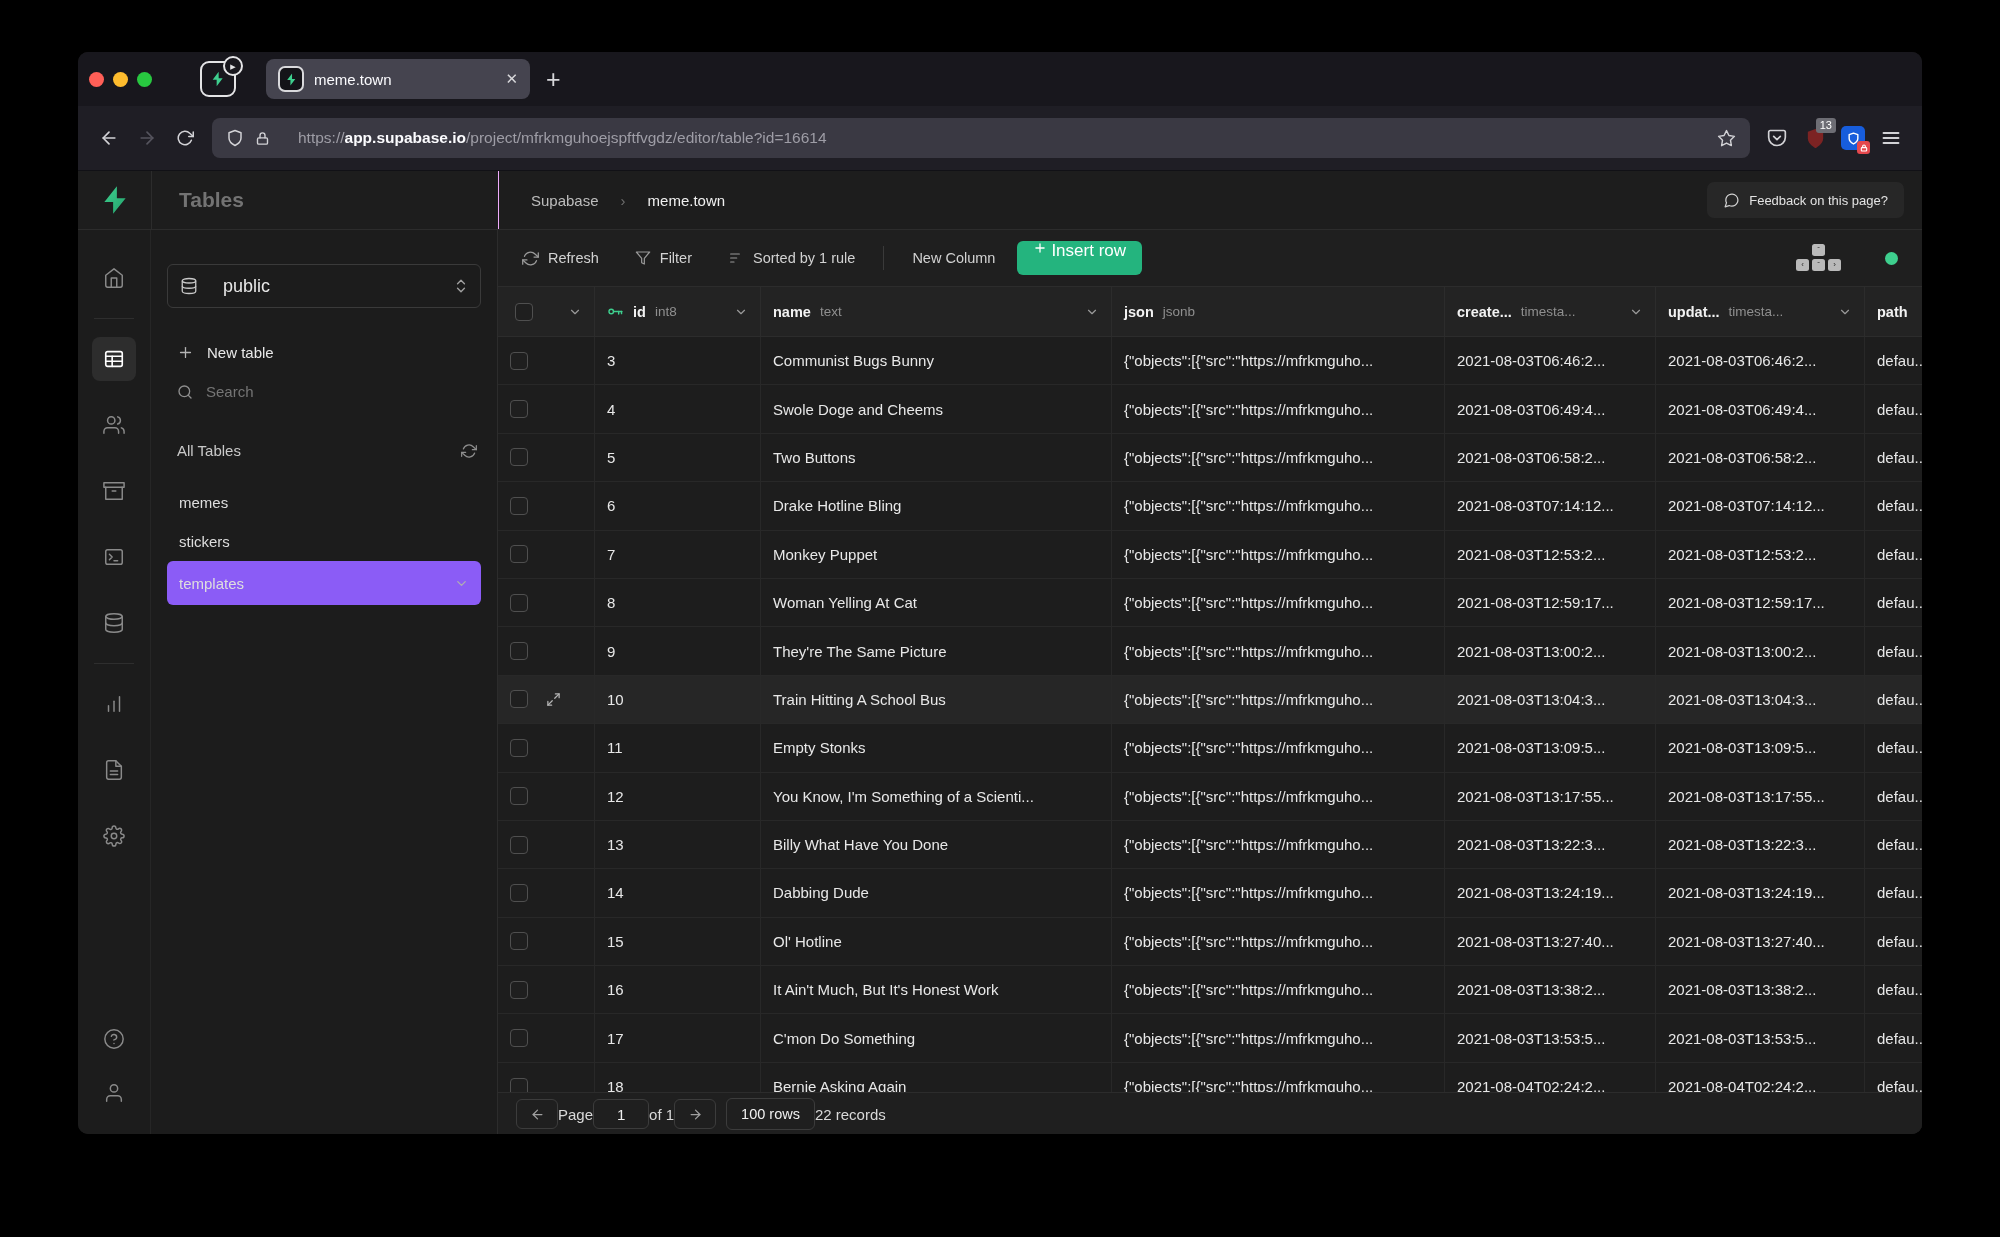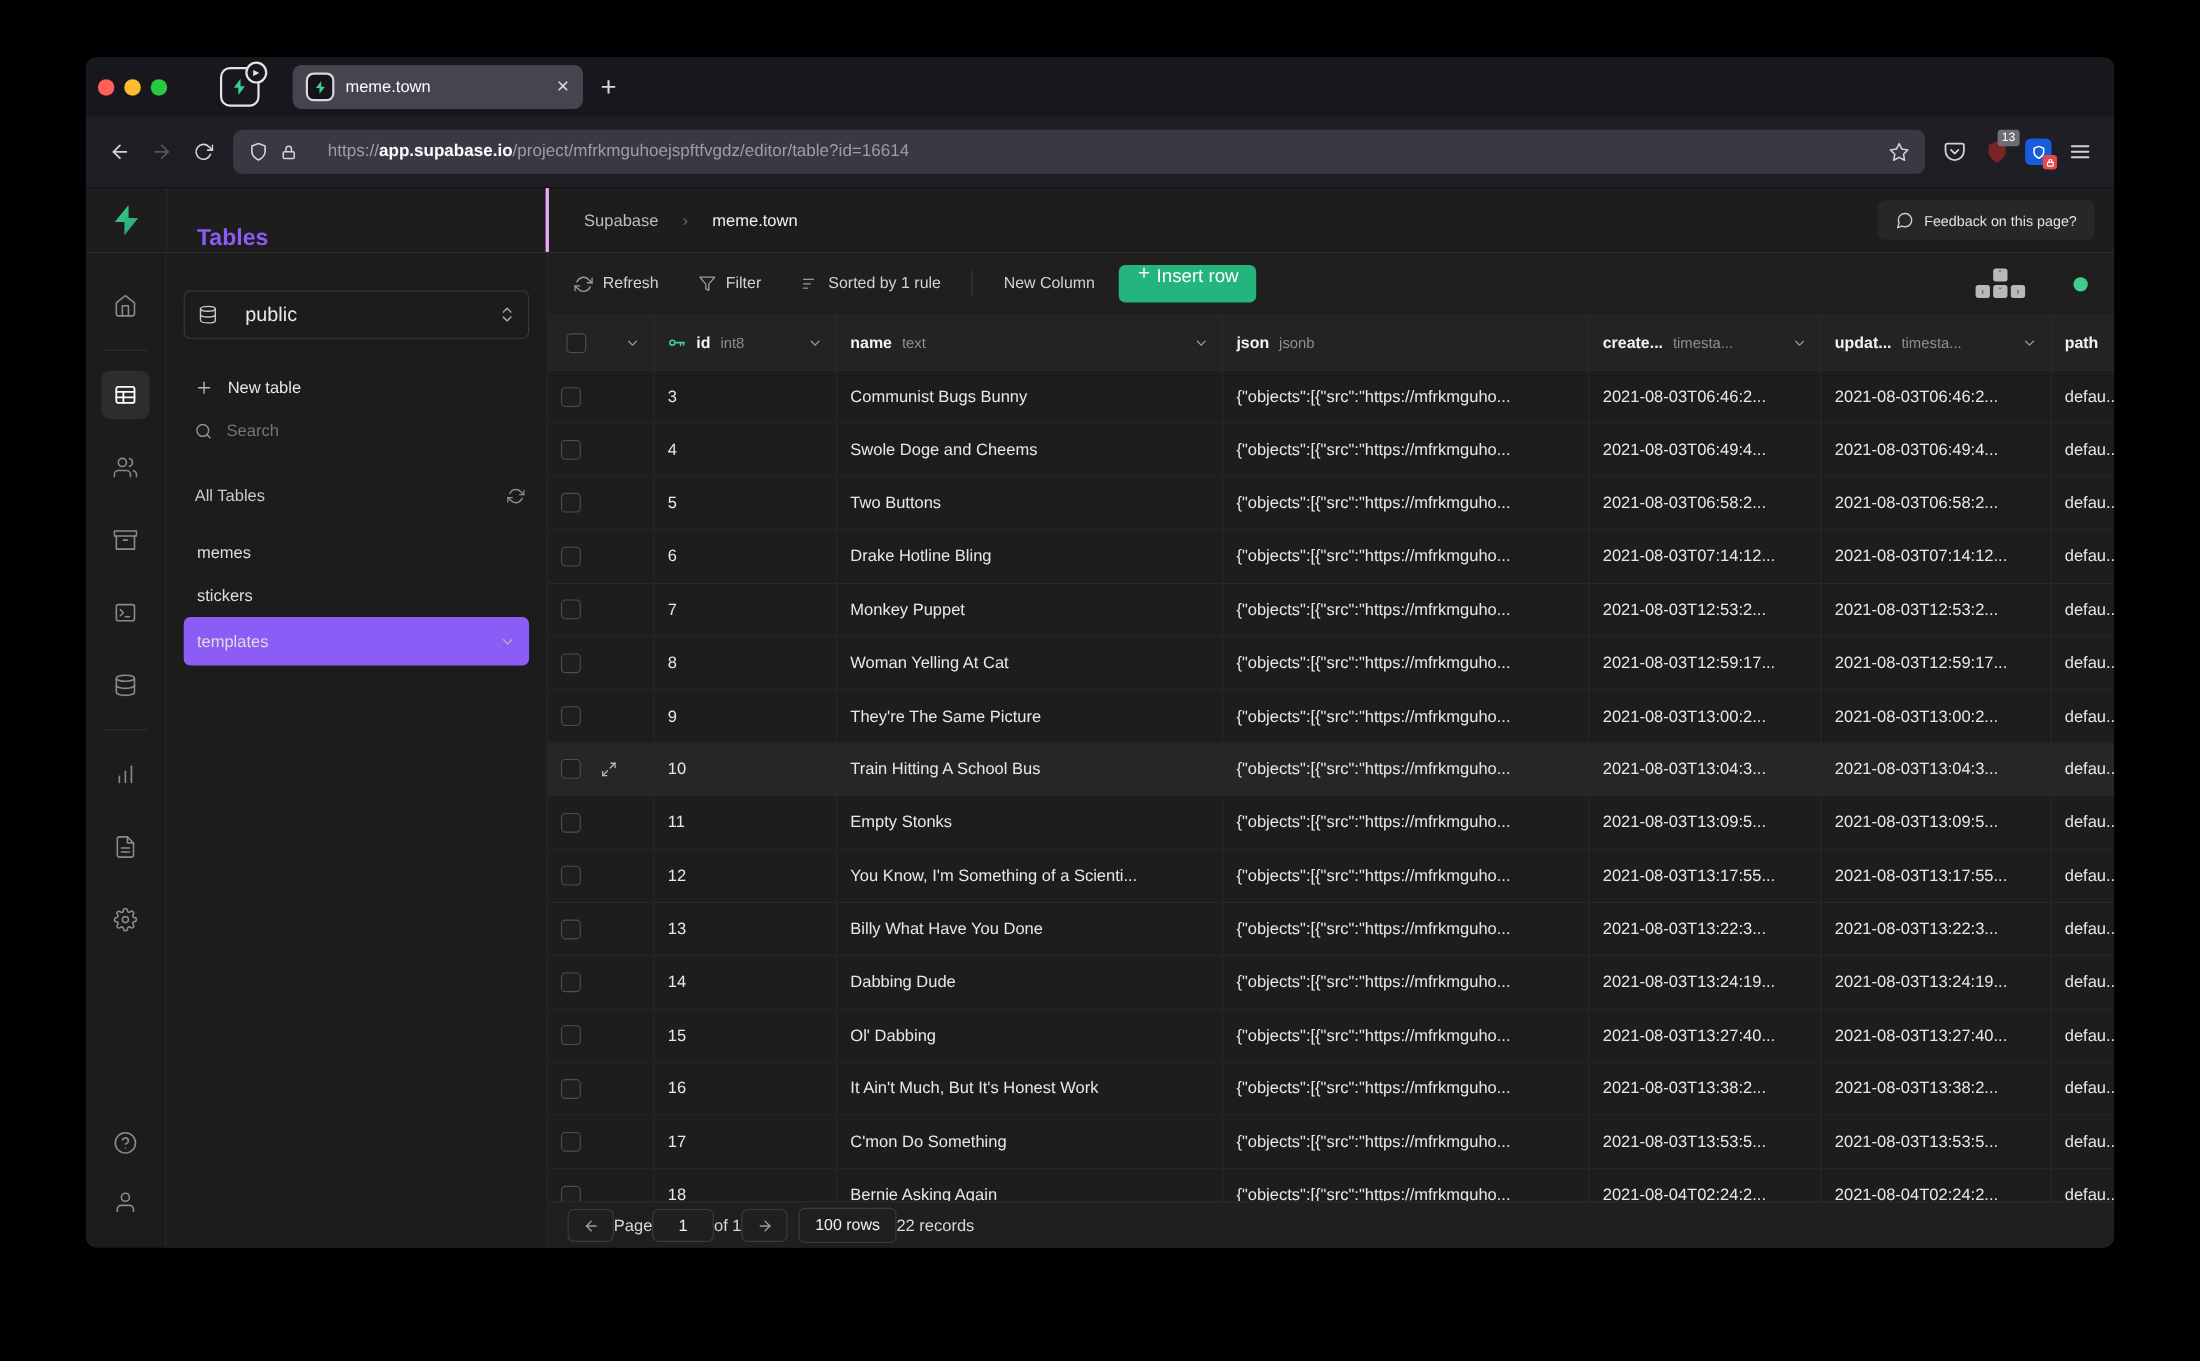--- a/index.html
+++ b/index.html
@@ -34,22 +34,22 @@
   .chromebtn{width:38px;height:34px;display:flex;align-items:center;justify-content:center;color:#d2d2d6;position:relative;flex:none;}
   .ub-badge{position:absolute;top:-3px;right:-2px;background:#6d6d74;color:#fff;font-size:11px;
             padding:1px 4px;border-radius:3px;line-height:13px;}
   .bw{width:24px;height:24px;border-radius:5px;background:#175ddc;display:flex;align-items:center;justify-content:center;position:relative;}
   .bw-badge{position:absolute;right:-5px;bottom:-4px;width:13px;height:13px;border-radius:3px;background:#e5484d;
             display:flex;align-items:center;justify-content:center;}
   
   .app{height:964px;display:flex;flex-direction:column;background:#1c1c1c;}
   .app-header{height:58px;flex:none;display:flex;border-bottom:1px solid #2c2c2c;background:#1d1d1d;}
   .logo-cell{width:73px;flex:none;border-right:1px solid #2c2c2c;display:flex;align-items:center;justify-content:center;}
-  .panel-head{width:347px;flex:none;box-sizing:border-box;border-right:3px solid #f0abfc;display:flex;align-items:flex-end;
-              padding-left:27px;font-size:21px;font-weight:600;color:#8b5cf6;}
+  .panel-head{width:347px;flex:none;box-sizing:border-box;border-right:1px solid #f0abfc;display:flex;align-items:center;
+              padding-left:27px;font-size:21px;font-weight:600;color:#737373;}
   .main-head{flex:1;display:flex;align-items:center;padding:0 18px 0 32px;min-width:0;}
   .crumb-root{color:#bdbdbd;font-size:15px;}
   .crumb-sep{color:#6f6f6f;margin:0 22px;font-size:15px;}
   .crumb-cur{color:#f0f0f0;font-size:15px;}
   .feedback-btn{margin-left:auto;display:flex;align-items:center;gap:9px;height:36px;padding:0 16px;
                 border-radius:7px;background:#272727;color:#e3e3e3;font-size:13px;}
   .app-body{flex:1;display:flex;min-height:0;}
   
   .rail{width:73px;flex:none;border-right:1px solid #262626;display:flex;flex-direction:column;align-items:center;
         padding-top:26px;position:relative;box-sizing:border-box;}
@@ -643,21 +643,21 @@
               <div class="cell">{"objects":[{"src":"https://mfrkmguho...</div>
               <div class="cell">2021-08-03T13:24:19...</div>
               <div class="cell">2021-08-03T13:24:19...</div>
               <div class="cell">defau...</div>
             </div>
             <div class="g-row">
               <div class="cell c-select">
                 <span class="checkbox"></span>
               </div>
               <div class="cell">15</div>
-              <div class="cell">Ol' Dabbing</div>
+              <div class="cell">Ol' Hotline</div>
               <div class="cell">{"objects":[{"src":"https://mfrkmguho...</div>
               <div class="cell">2021-08-03T13:27:40...</div>
               <div class="cell">2021-08-03T13:27:40...</div>
               <div class="cell">defau...</div>
             </div>
             <div class="g-row">
               <div class="cell c-select">
                 <span class="checkbox"></span>
               </div>
               <div class="cell">16</div>

